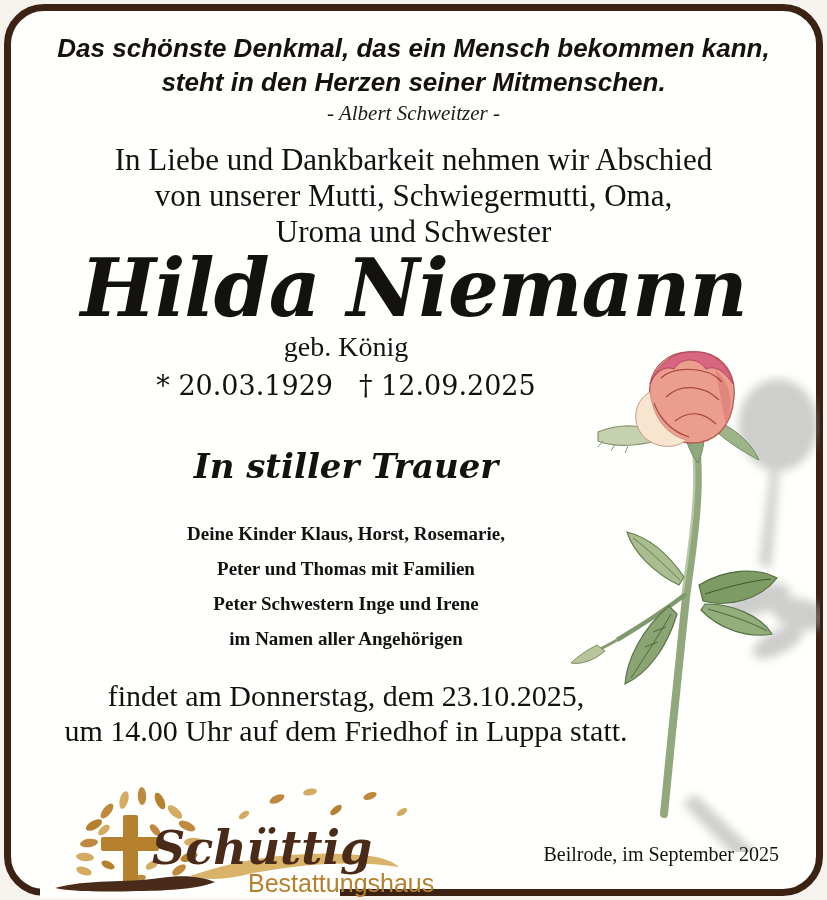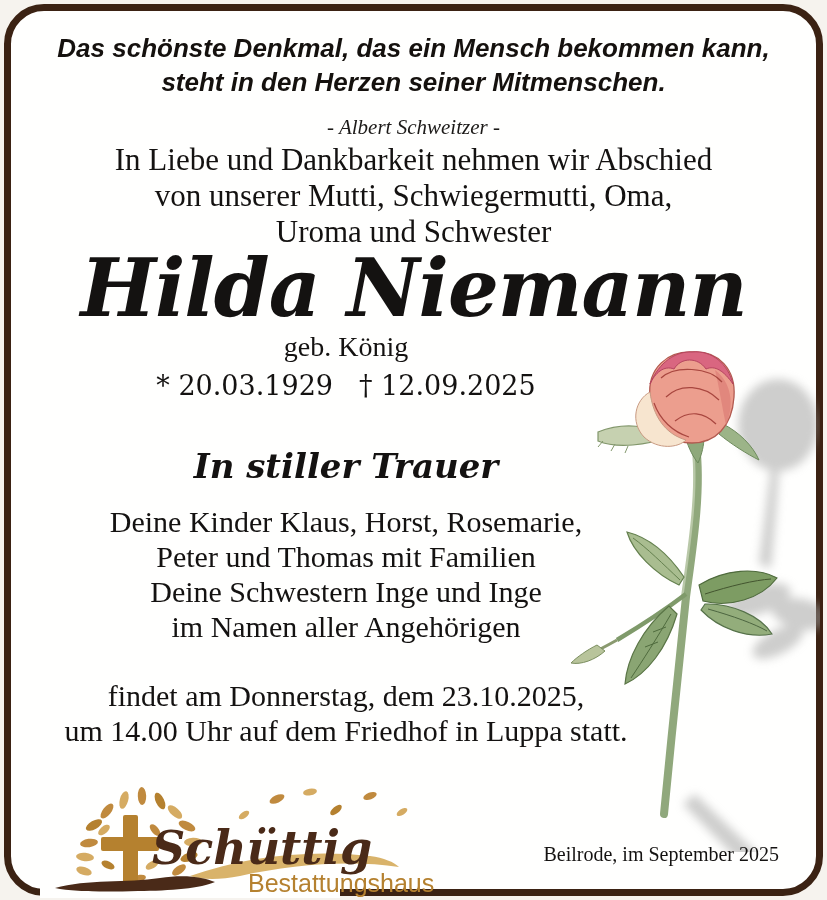--- a/index.html
+++ b/index.html
@@ -17,30 +17,30 @@
   }
   .frame-gap{
     position:absolute;left:40px;top:884px;width:300px;height:14px;
     background:#fffffe;z-index:2;
   }
   .tblock{position:absolute;text-align:center;z-index:3;}
   .full{left:18px;right:18px;}
   .shifted{left:15px;right:150px;}
   .quote{top:31px;font-family:Liberation Sans, sans-serif;font-style:italic;font-weight:bold;
          font-size:26px;line-height:34px;color:#15110e;}
-  .attribution{top:101px;font-style:italic;font-size:21px;color:#1c1a18;margin-top:14px;}
+  .attribution{top:101px;font-style:italic;font-size:21px;color:#1c1a18;}
   .intro{top:142px;font-size:31px;line-height:36px;}
   .name{top:245px;font-family:"DejaVu Serif",serif;font-style:italic;font-weight:bold;
         font-size:80px;line-height:86px;letter-spacing:-1px;}
   .maiden{top:331px;font-size:28px;}
   .dates{top:370px;font-family:"DejaVu Serif",serif;font-size:27px;}
   .dates .death{margin-left:26px;margin-top:48px;}
   .trauer-heading{top:446px;font-family:"DejaVu Serif",serif;font-style:italic;
                   font-weight:bold;font-size:34px;}
-  .mourning{top:504px;font-size:30px;line-height:35px;}
+  .mourning{top:516px;font-size:19px;line-height:35px;font-weight:bold;}
   .funeral{top:678px;font-size:30px;line-height:35px;}
   .place-date{top:843px;left:330px;right:48px;text-align:right;font-size:20px;z-index:4;}
   .rose{position:absolute;left:565px;top:342px;width:255px;height:510px;z-index:1;}
   .logo{position:absolute;left:52px;top:785px;width:382px;height:115px;z-index:4;}
 </style>
 </head>
 <body>
 
 <div class="frame"></div>
 <div class="frame-gap"></div>
@@ -106,21 +106,21 @@
 
 <div class="tblock dates shifted">
   <span class="birth">* 20.03.1929</span><span class="death">† 12.09.2025</span>
 </div>
 
 <div class="tblock trauer-heading shifted">In stiller Trauer</div>
 
 <div class="tblock mourning shifted">
   <div>Deine Kinder Klaus, Horst, Rosemarie,</div>
   <div>Peter und Thomas mit Familien</div>
-  <div>Deine Schwestern Inge und Inge</div>
+  <div>Peter Schwestern Inge und Irene</div>
   <div>im Namen aller Angehörigen</div>
 </div>
 
 <div class="tblock funeral shifted">
   <div>findet am Donnerstag, dem 23.10.2025,</div>
   <div>um 14.00 Uhr auf dem Friedhof in Luppa statt.</div>
 </div>
 
 <div class="tblock place-date">Beilrode, im September 2025</div>
 

